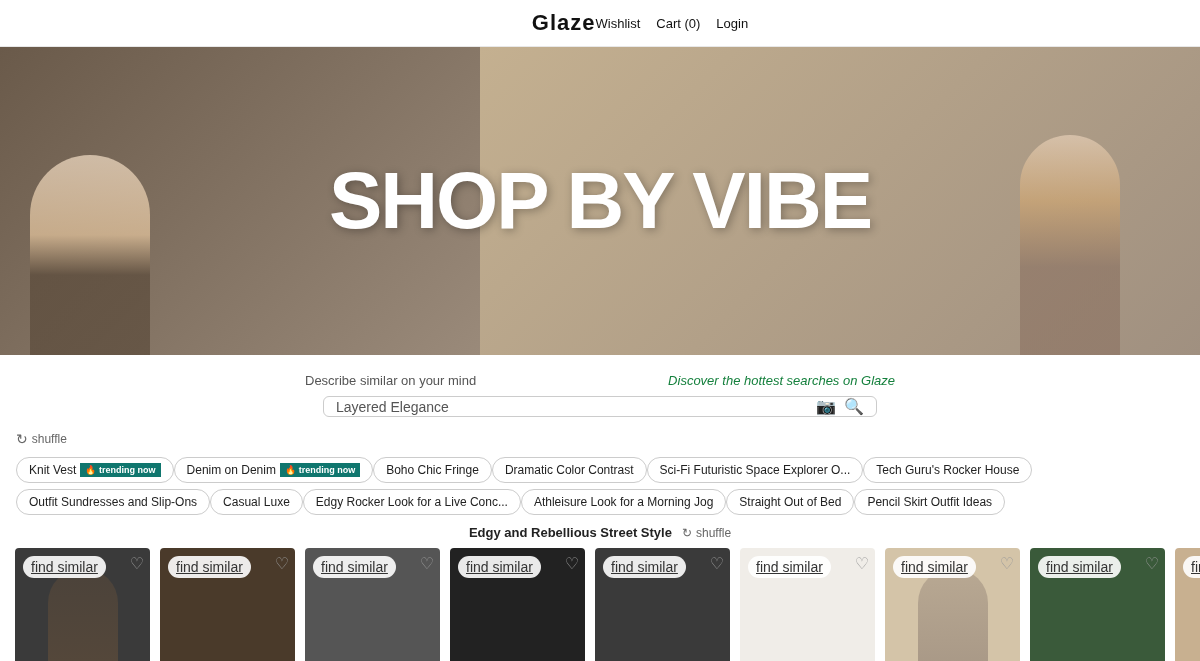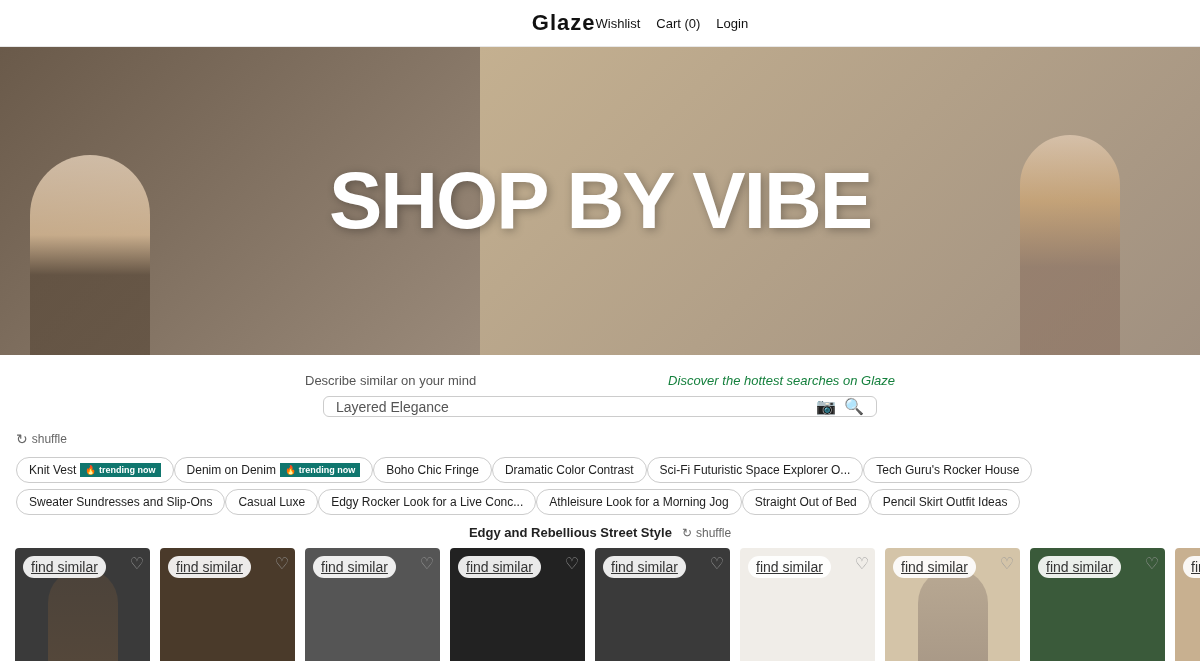--- a/index.html
+++ b/index.html
@@ -210,21 +210,21 @@
     <div class="tag">
       <span>Sci-Fi Futuristic Space Explorer O...</span>
     </div>
     <div class="tag">
       <span>Tech Guru's Rocker House</span>
     </div>
   </div>
 
 <div class="tags-row tags-row2" id="tags-row-2">
     <div class="tag">
-      <span>Sweater Sundresses and Slip-Ons</span>
+      <span>Outfit Sundresses and Slip-Ons</span>
     </div>
     <div class="tag">
       <span>Casual Luxe</span>
     </div>
     <div class="tag">
       <span>Edgy Rocker Look for a Live Conc...</span>
     </div>
     <div class="tag">
       <span>Athleisure Look for a Morning Jog</span>
     </div>

